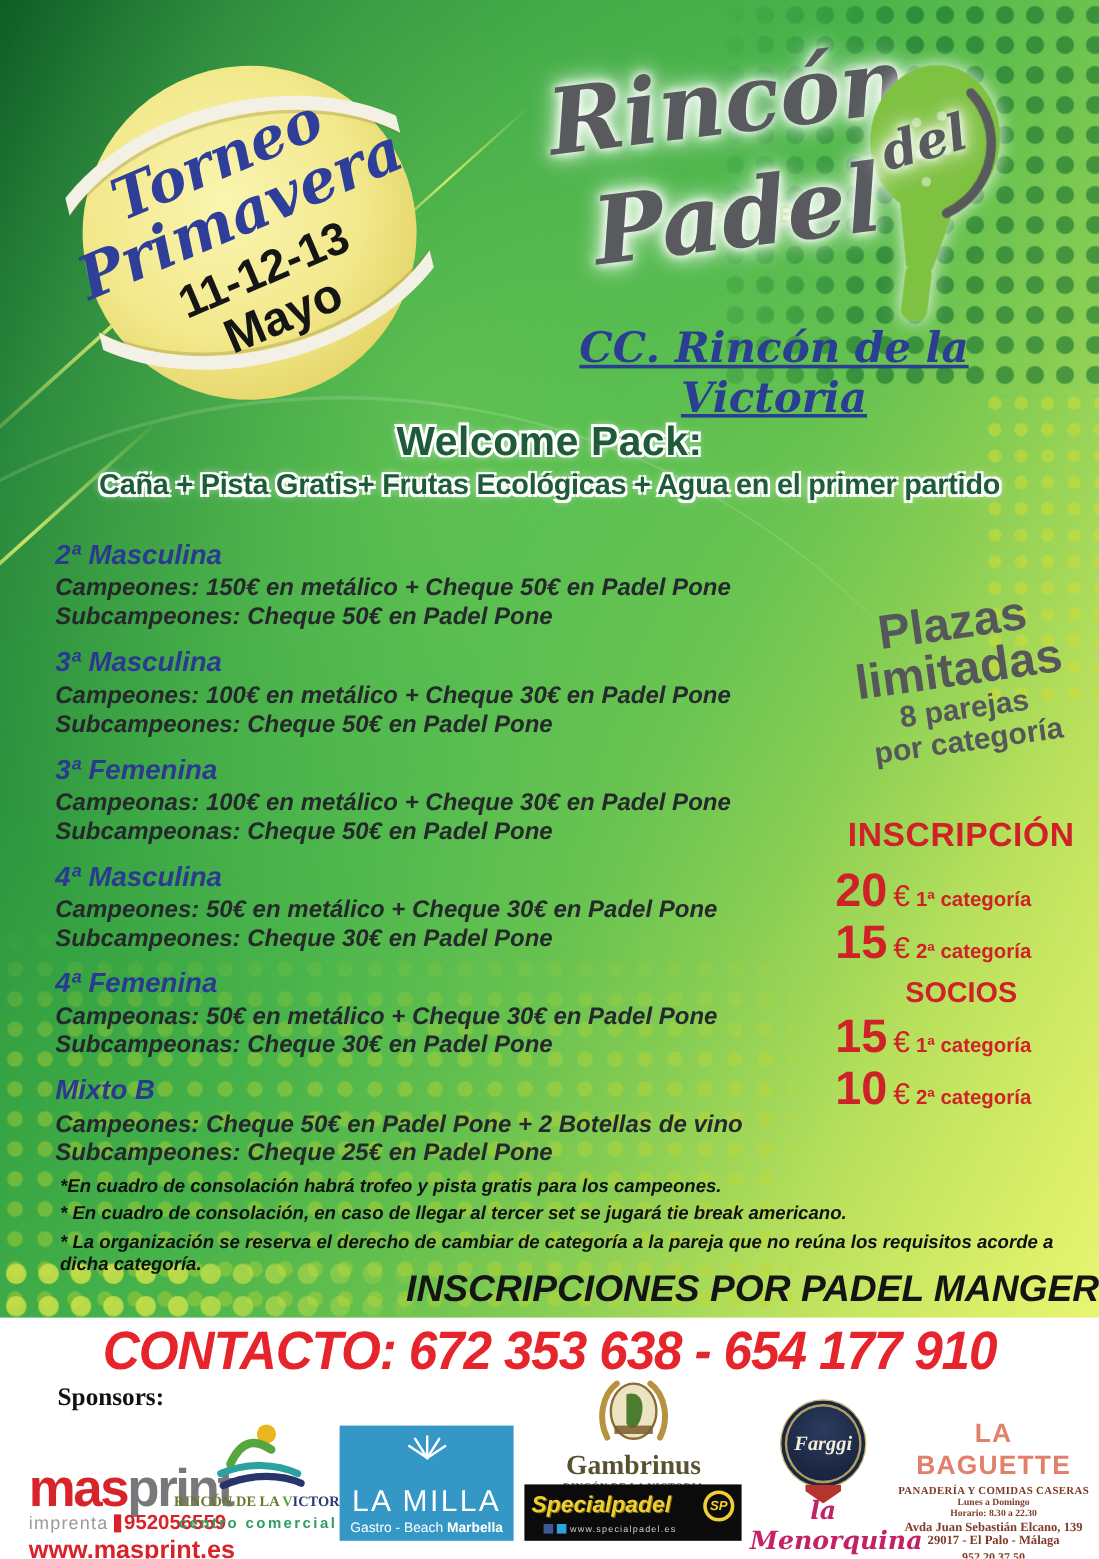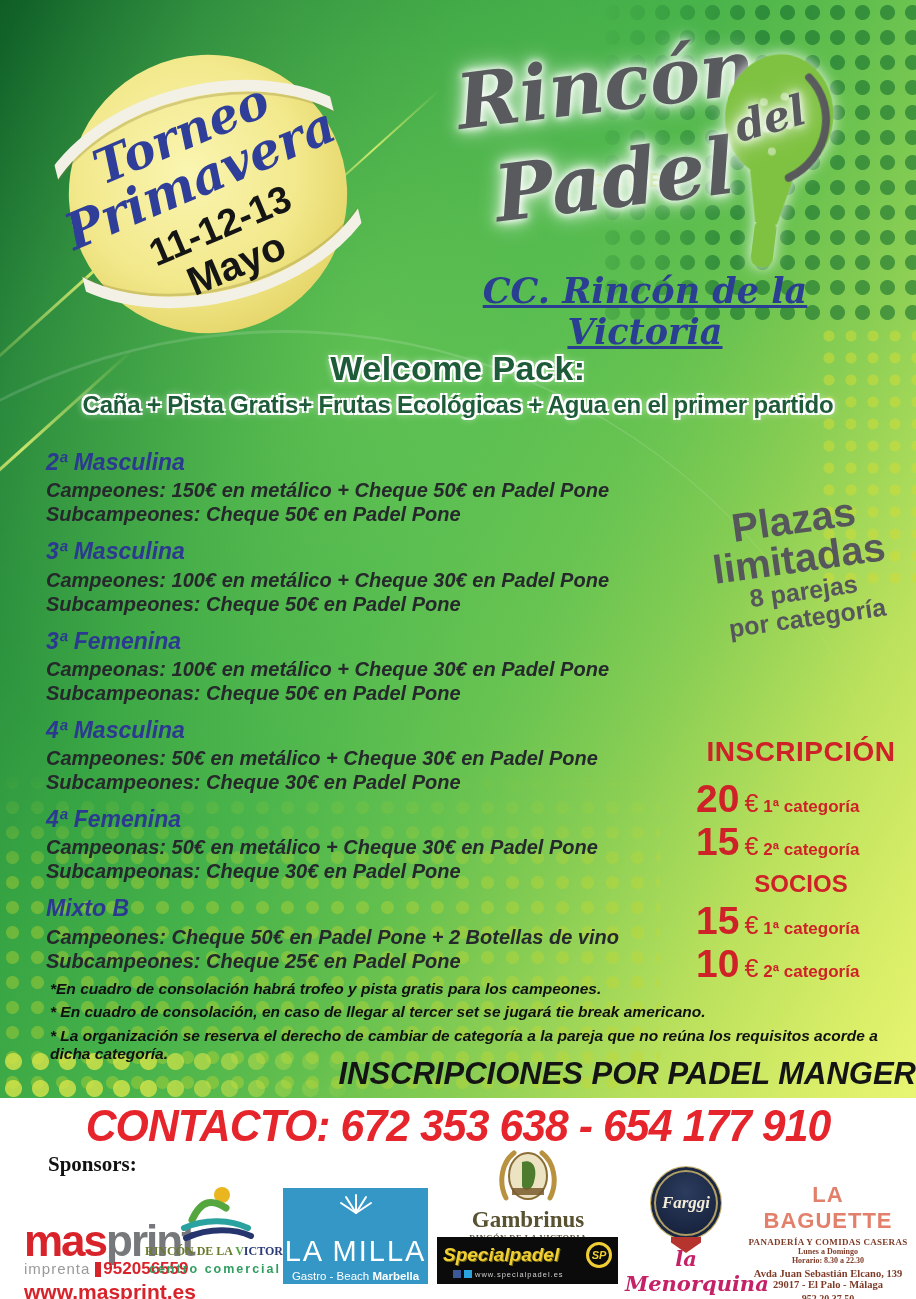--- a/index.html
+++ b/index.html
@@ -68,21 +68,21 @@
   
   .categories{position:absolute;left:46px;top:450px;width:660px;}
   .cat{margin-bottom:13px;}
   .cat-name{font-size:23px;font-weight:700;font-style:italic;color:#2b3a90;margin-bottom:3px;line-height:1.1;}
   .cat-line{font-size:20px;font-weight:700;font-style:italic;color:#26292b;line-height:1.2;}
   
   .plazas{position:absolute;left:692px;top:500px;width:216px;text-align:center;transform:rotate(-8deg);color:#56575b;}
   .pl-big{font-size:40px;font-weight:800;line-height:.98;}
   .pl-small{font-size:25px;font-weight:700;line-height:1.05;}
   
-  .inscripcion{position:absolute;left:688px;top:736px;width:226px;color:#cf2128;}
+  .inscripcion{position:absolute;left:688px;top:680px;width:226px;color:#cf2128;}
   .ins-title{font-size:28px;font-weight:800;text-align:center;letter-spacing:.5px;margin-bottom:14px;}
   .price-row{display:flex;align-items:baseline;gap:5px;padding-left:8px;margin-bottom:7px;}
   .amt{font-size:39px;font-weight:800;line-height:.85;}
   .eur{font-size:25px;font-weight:500;}
   .plbl{font-size:17px;font-weight:800;}
   .socios{font-size:24px;font-weight:800;text-align:center;margin:9px 0 6px;}
   
   .footnotes{position:absolute;left:50px;top:980px;width:842px;}
   .fnote{font-size:15.5px;font-style:italic;font-weight:600;color:#101010;margin-bottom:5px;line-height:1.18;}
   
@@ -100,21 +100,21 @@
   .mp-bar{display:inline-block;width:6px;height:15px;background:#d9232a;margin-left:3px;align-self:center;}
   .mp-phone{font-size:17px;font-weight:700;color:#d9232a;}
   .mp-web{font-size:21px;font-weight:700;color:#d9232a;margin-top:1px;}
   .rdv{position:absolute;left:145px;top:1186px;width:140px;text-align:center;}
   .rdv-icon{display:block;margin:0 auto;}
   .rdv-name{font-family:"Liberation Serif",serif;font-size:12px;font-weight:700;margin-top:2px;white-space:nowrap;}
   .rdv-n1{color:#6a7a2c;} .rdv-n2{color:#55a63f;} .rdv-n3{color:#2a3a77;}
   .rdv-sub{font-size:12.5px;font-weight:700;color:#2f9e60;letter-spacing:2px;margin-top:3px;}
   .lamilla{position:absolute;left:283px;top:1188px;width:145px;height:96px;background:#3597c6;color:#fff;
     display:flex;flex-direction:column;align-items:center;justify-content:center;gap:2px;}
-  .lm-name{font-size:29px;letter-spacing:2px;font-weight:400;margin-top:18px;}
+  .lm-name{font-size:25px;letter-spacing:2px;font-weight:400;margin-top:18px;}
   .lm-sub{font-size:11.5px;}
   .lm-sub b{font-weight:700;}
   .gambrinus{position:absolute;left:466px;top:1150px;width:124px;text-align:center;}
   .gb-name{font-family:"Liberation Serif",serif;font-size:23px;font-weight:700;color:#585231;line-height:1;}
   .gb-sub{font-family:"Liberation Serif",serif;font-size:8.5px;font-weight:600;color:#5a5440;letter-spacing:.5px;margin-top:2px;}
   .specialpadel{position:absolute;left:437px;top:1237px;width:181px;height:47px;background:#0b0b0b;
     padding:3px 6px;box-sizing:border-box;display:flex;flex-direction:column;justify-content:center;}
   .spd-row{display:flex;align-items:center;gap:6px;}
   .spd-name{font-size:19px;font-weight:800;font-style:italic;color:#f0cf35;flex:1;text-shadow:1px 1px 0 #7a6b10;}
   .spd-badge{width:26px;height:26px;border:3px solid #f0cf35;border-radius:50%;color:#f0cf35;

